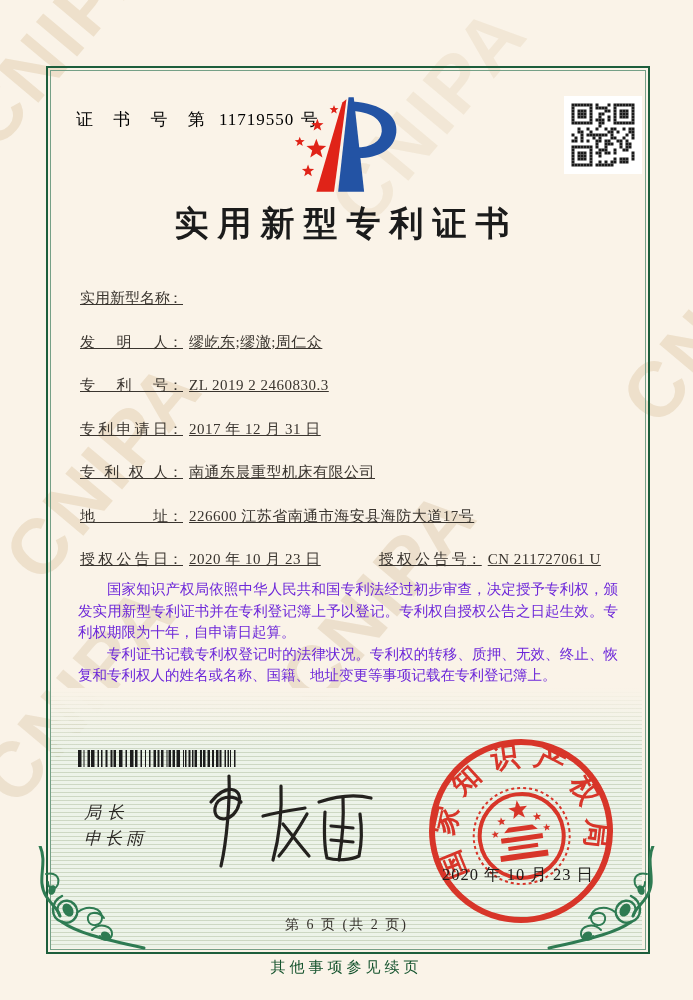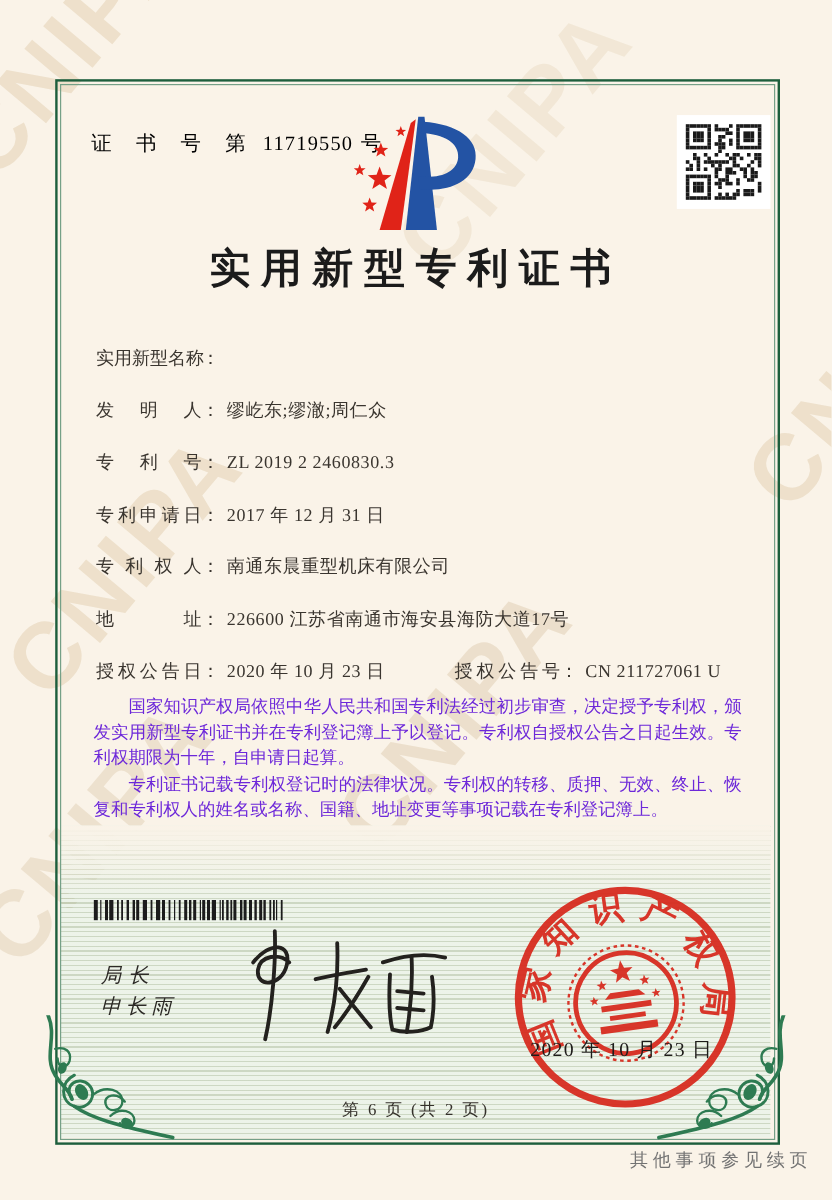--- a/index.html
+++ b/index.html
@@ -45,21 +45,21 @@
   .cert-no .num{letter-spacing:1px; margin:0 2px;}
   .logo{position:absolute; left:280px; top:93px; width:135px; height:104px; z-index:2;}
   .qr{position:absolute; left:564px; top:96px; width:78px; height:78px; background:#fff; z-index:2; padding:0;}
   .title{
     position:absolute; left:0; right:0; top:201px; z-index:2;
     text-align:center; font-size:34px; font-weight:bold; letter-spacing:9px;
     color:#1b1b1b;
   }
   
   .fields{position:absolute; left:80px; top:289px; width:545px; z-index:2; font-size:15px; color:#3a352f;}
-  .frow{display:flex; align-items:baseline; height:24px; margin-bottom:19.5px; white-space:nowrap;}
+  .frow{display:flex; align-items:baseline; height:24px; margin-bottom:19.5px; white-space:nowrap;text-decoration:underline;}
   .flabel{display:inline-block; width:88px; text-align:justify; text-align-last:justify;}
   .fcolon{display:inline-block; width:15px;}
   .fvalue{margin-left:6px; letter-spacing:0.5px;}
   .grant-gap{display:inline-block; width:58px;}
   
   .body-text{
     position:absolute; left:78px; top:579px; width:540px; z-index:2;
     font-size:14.5px; line-height:21.5px; text-align:justify; color:#6d28d9;
   }
   .body-text p{margin:0; text-indent:2em;}
@@ -72,22 +72,22 @@
   .seal{position:absolute; left:426px; top:736px; width:190px; height:190px; z-index:3; transform:rotate(-8deg); opacity:0.93;}
   .seal-date{
     position:absolute; left:428px; top:864px; width:180px; z-index:5;
     text-align:center; font-size:16.5px; letter-spacing:1px; color:#1e1c1a;
   }
   .page-num{
     position:absolute; left:0; right:0; top:916px; z-index:4;
     text-align:center; font-size:14px; letter-spacing:2px; color:#34302a;
   }
   .cont-note{
-    position:absolute; left:0; right:16px; top:958px; z-index:2;
-    text-align:right; font-size:15px; letter-spacing:4px; color:#737373;
+    position:absolute; left:0; right:0; top:958px; z-index:2;
+    text-align:center; font-size:15px; letter-spacing:4px; color:#14532d;
   }
 </style>
 </head>
 <body>
 
 <div class="page">
 
   <span class="wm wm1">CNIPA</span>
   <span class="wm wm2">CNIPA</span>
   <span class="wm wm3">CNIPA</span>

